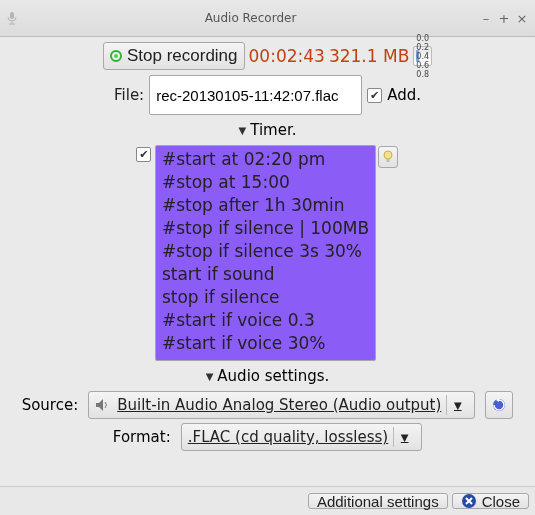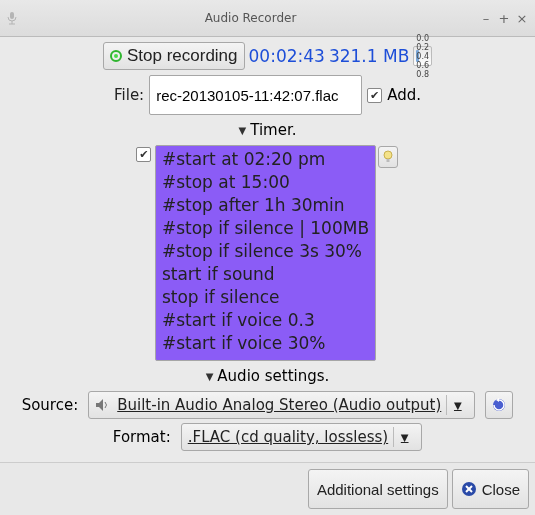--- a/index.html
+++ b/index.html
@@ -87,21 +87,21 @@
 }
 .record-dot::after {
   content: "";
   position: absolute;
   inset: 2px;
   border-radius: 50%;
   background: #48d848;
 }
 .time-label, .size-label {
   font-size: 17px;
-  color: #1d4ed8;
+  color: #c2410c;
 }
 .level-meter {
   flex: 1;
   height: 20px;
   background: linear-gradient(#e8e8e8, #fdfdfd);
   border: 1px solid #bbb;
   border-radius: 2px;
   position: relative;
   display: flex;
   align-items: center;
@@ -236,21 +236,21 @@
 .bottom-row {
   display: flex;
   justify-content: flex-end;
   gap: 4px;
   padding: 6px 6px;
   border-top: 1px solid #ccc;
   background: #e8e8e8;
 }
 .bottom-row .btn {
   font-size: 15px;
-  height: 40px;
+  height: 16px;
   padding: 3px 8px;
   align-items: center;
 }
 .close-x {
   width: 16px; height: 16px;
 }
 .speaker-icon svg, .refresh-icon svg, .close-x svg, .bulb-icon svg { display:block; }
 </style>
 </head>
 <body>

